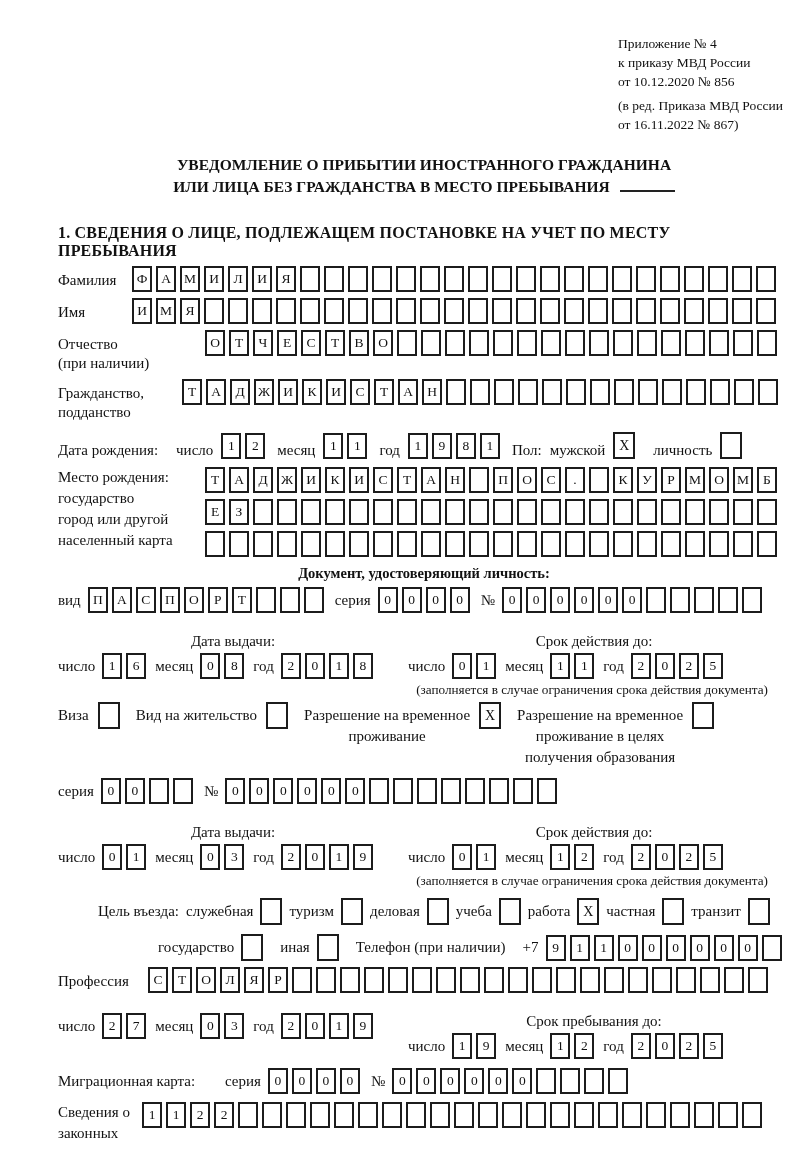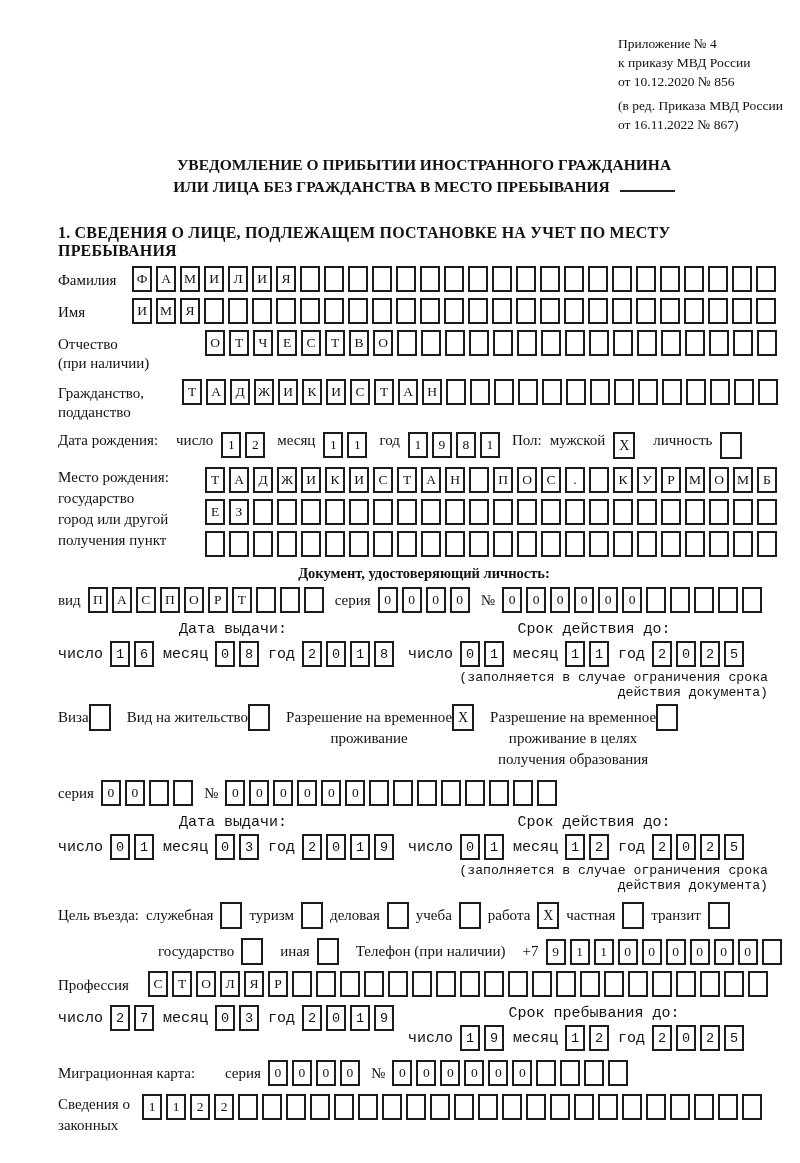--- a/index.html
+++ b/index.html
@@ -38,50 +38,50 @@
     flex: none; display: inline-flex; width: 22px; height: 27px;
     border: 2px solid #1c1c1c;
     align-items: center; justify-content: center;
     font-size: 14px; vertical-align: middle;
   }
   .w74  { width: 74px; }
   .w124 { width: 124px; }
   .w147 { width: 147px; }
 
   
-  .inline-row { display: flex; align-items: flex-start; margin-top: 10px; column-gap: 8px; }
+  .inline-row { display: flex; align-items: flex-end; margin-top: 10px; column-gap: 8px; }
   .inline-row .txt { white-space: nowrap; }
   .gap-l { margin-left: 10px; }
 
   
   .multi { display: flex; margin-top: 8px; }
   .multi .labels { flex: none; line-height: 21px; }
   .stack { display: flex; flex-direction: column; row-gap: 6px; }
 
   .doc-heading { text-align: center; font-weight: bold; font-size: 14.5px; margin-top: 8px; }
 
   .docline { display: flex; align-items: center; column-gap: 7px; margin-top: 5px; }
 
   
-  .date-pair { display: flex; margin-top: 8px; font-family: Liberation Mono, monospace; }
+  .date-pair { display: flex; margin-top: 20px; }
   .date-col { }
   .dc-left { width: 350px; }
   .dc-right { width: 372px; }
   .date-head { text-align: center; font-size: 15px; margin-bottom: 3px; }
   .date-fields { display: flex; align-items: center; column-gap: 5px; }
   .date-fields .cells { margin-left: 2px; }
   .note { text-align: right; font-size: 13.2px; margin-top: 3px; padding-right: 12px; }
 
   .para { margin-top: 10px; line-height: 22px; }
 
   .opts { display: flex; align-items: flex-start; margin-top: 4px; column-gap: 16px; }
-  .opt { display: flex; align-items: flex-start; }
+  .opt { display: flex; align-items: flex-start; column-gap: 9px; }
   .opt .olabel { text-align: center; line-height: 21px; padding-top: 3px; }
 
-  .purpose-row { display: flex; align-items: center; column-gap: 7px; margin-top: 9px; flex-wrap: nowrap; }
+  .purpose-row { display: flex; align-items: center; column-gap: 7px; margin-top: 9px; flex-wrap: nowrap; margin-left: 40px; }
   .purpose-row .pl { white-space: nowrap; }
   .indent100 { margin-left: 100px; }
 </style>
 </head>
 <body>
 
 <div class="page">
 
   <div class="appendix">
     <div>Приложение № 4</div>
@@ -257,21 +257,21 @@
     <span class="cbx">X</span>
     <span class="txt gap-l">личность</span>
     <span class="cbx"></span>
   </div>
 
   <div class="multi">
     <div class="labels w147">
       <div>Место рождения:</div>
       <div>государство</div>
       <div>город или другой</div>
-      <div>получения пункт</div>
+      <div>населенный карта</div>
     </div>
     <div class="stack">
       <div class="cells">
           <span class="cell">Т</span>
           <span class="cell">А</span>
           <span class="cell">Д</span>
           <span class="cell">Ж</span>
           <span class="cell">И</span>
           <span class="cell">К</span>
           <span class="cell">И</span>

